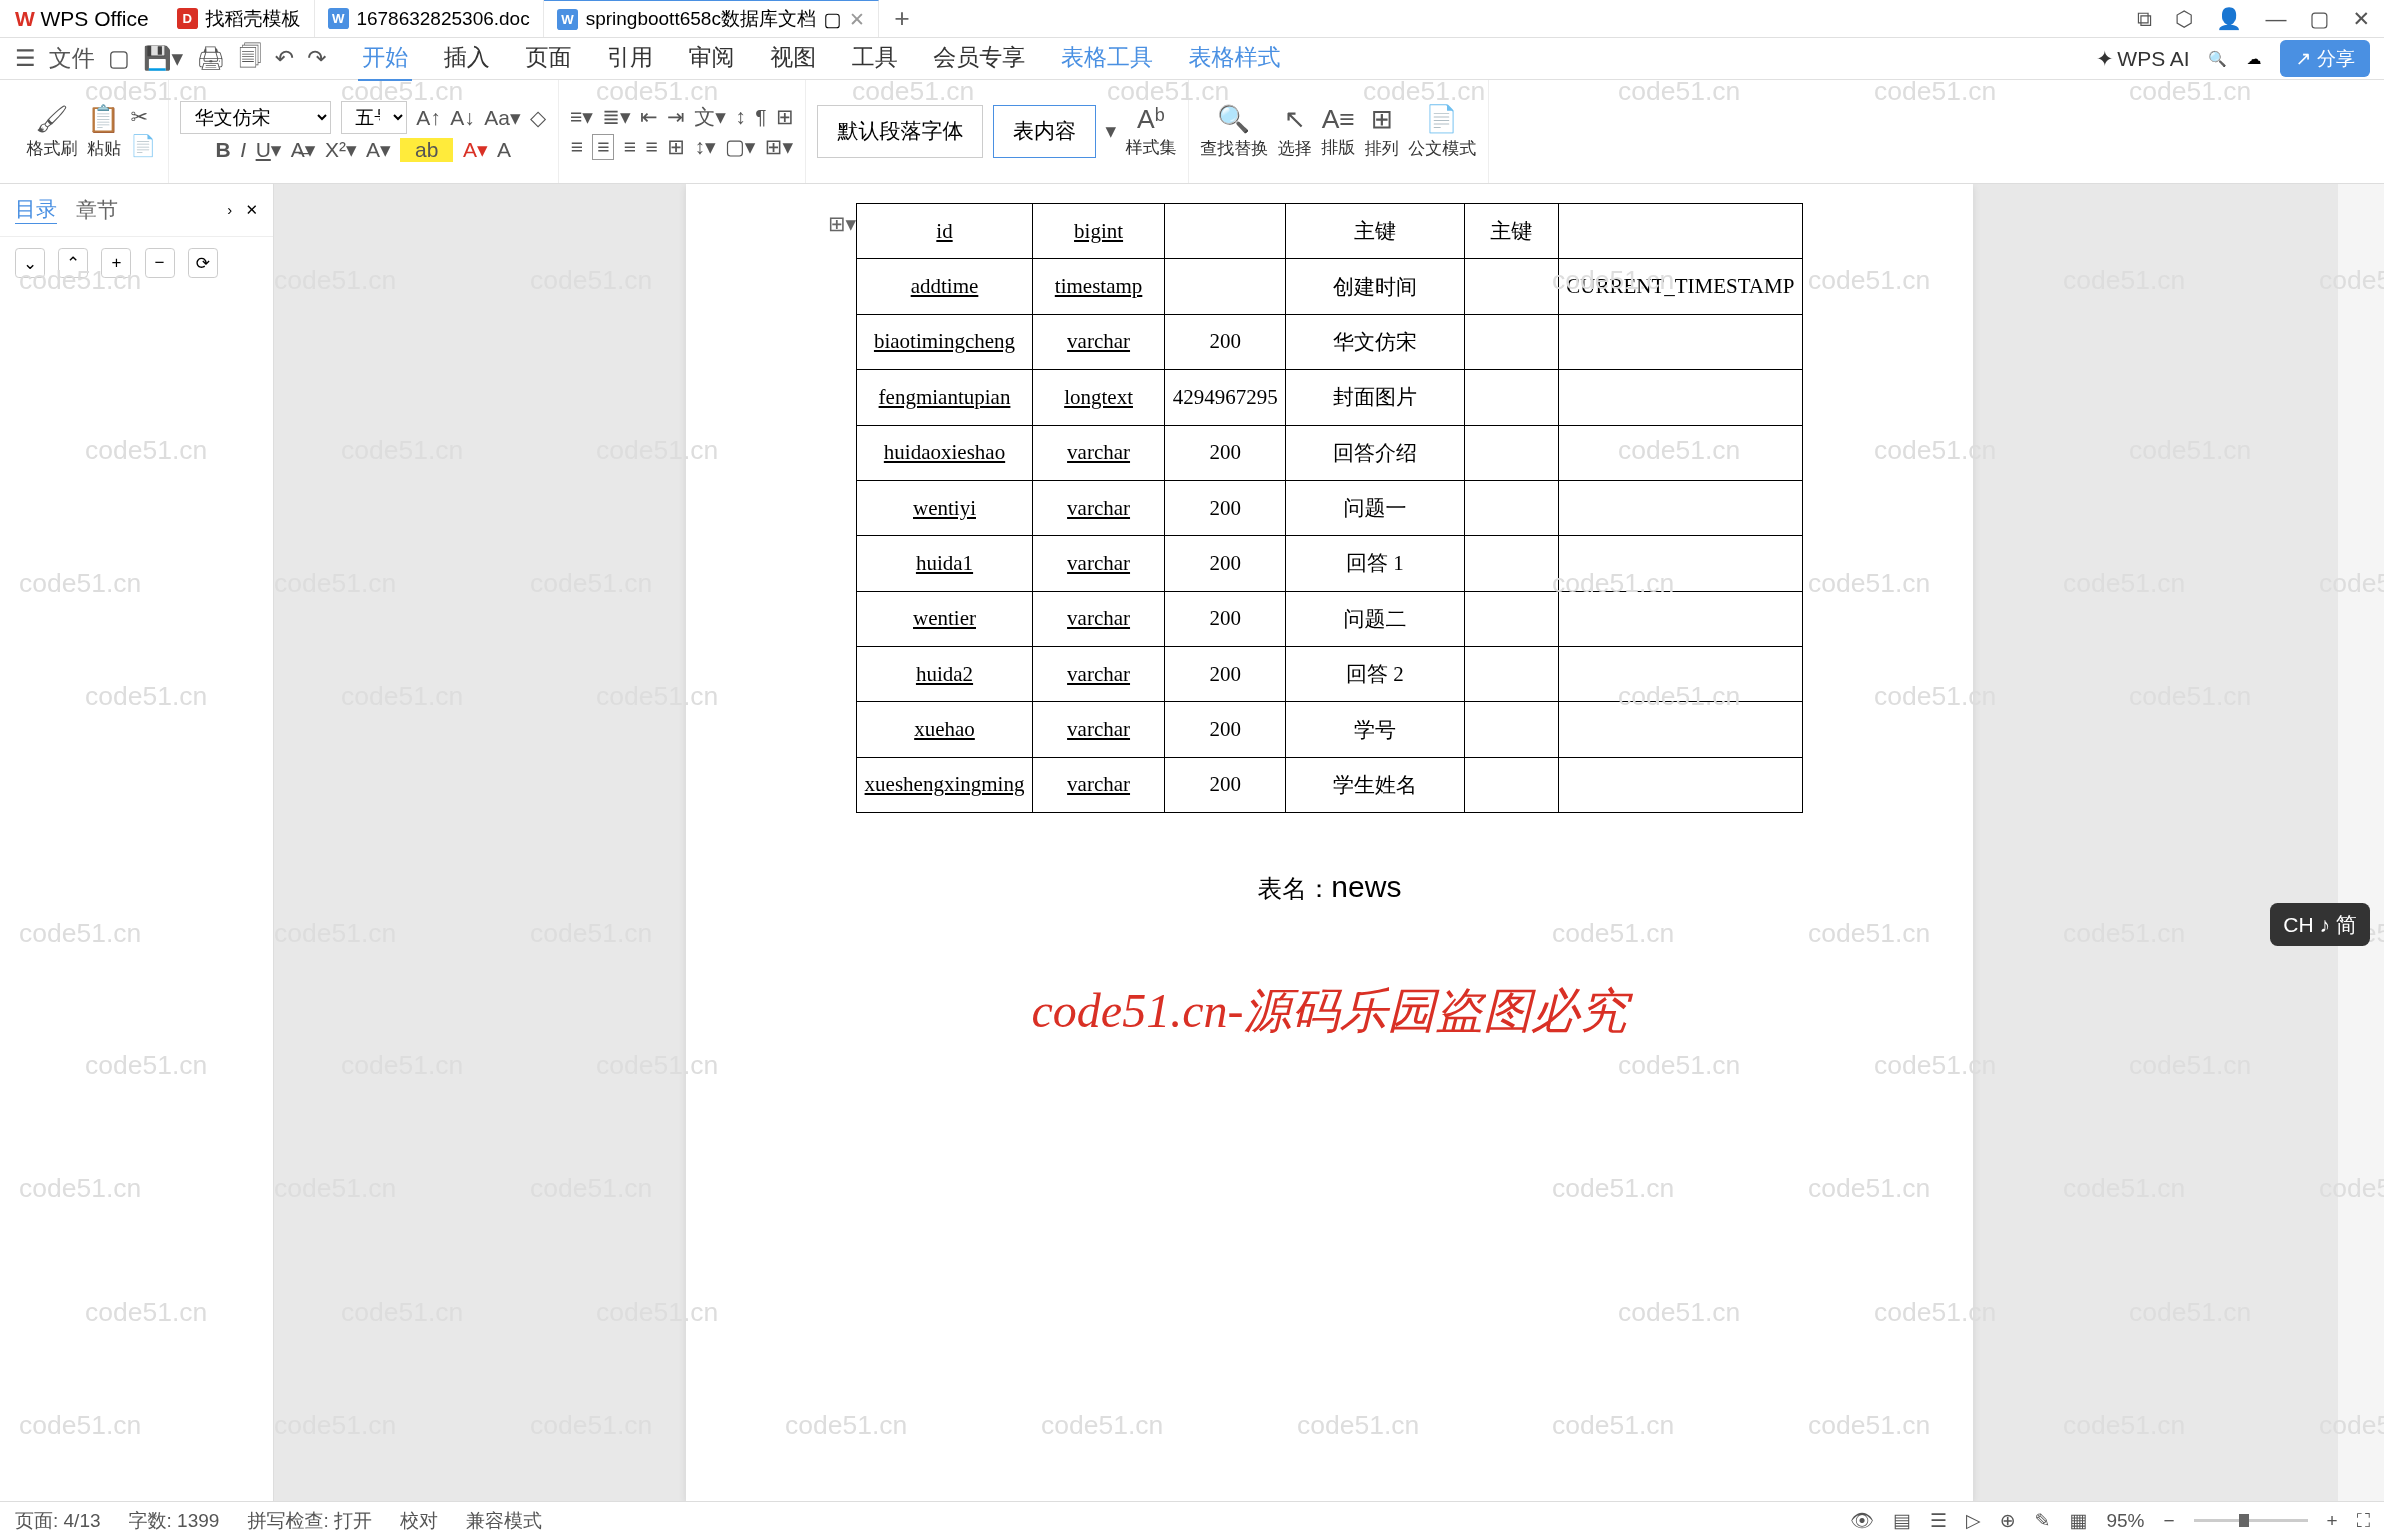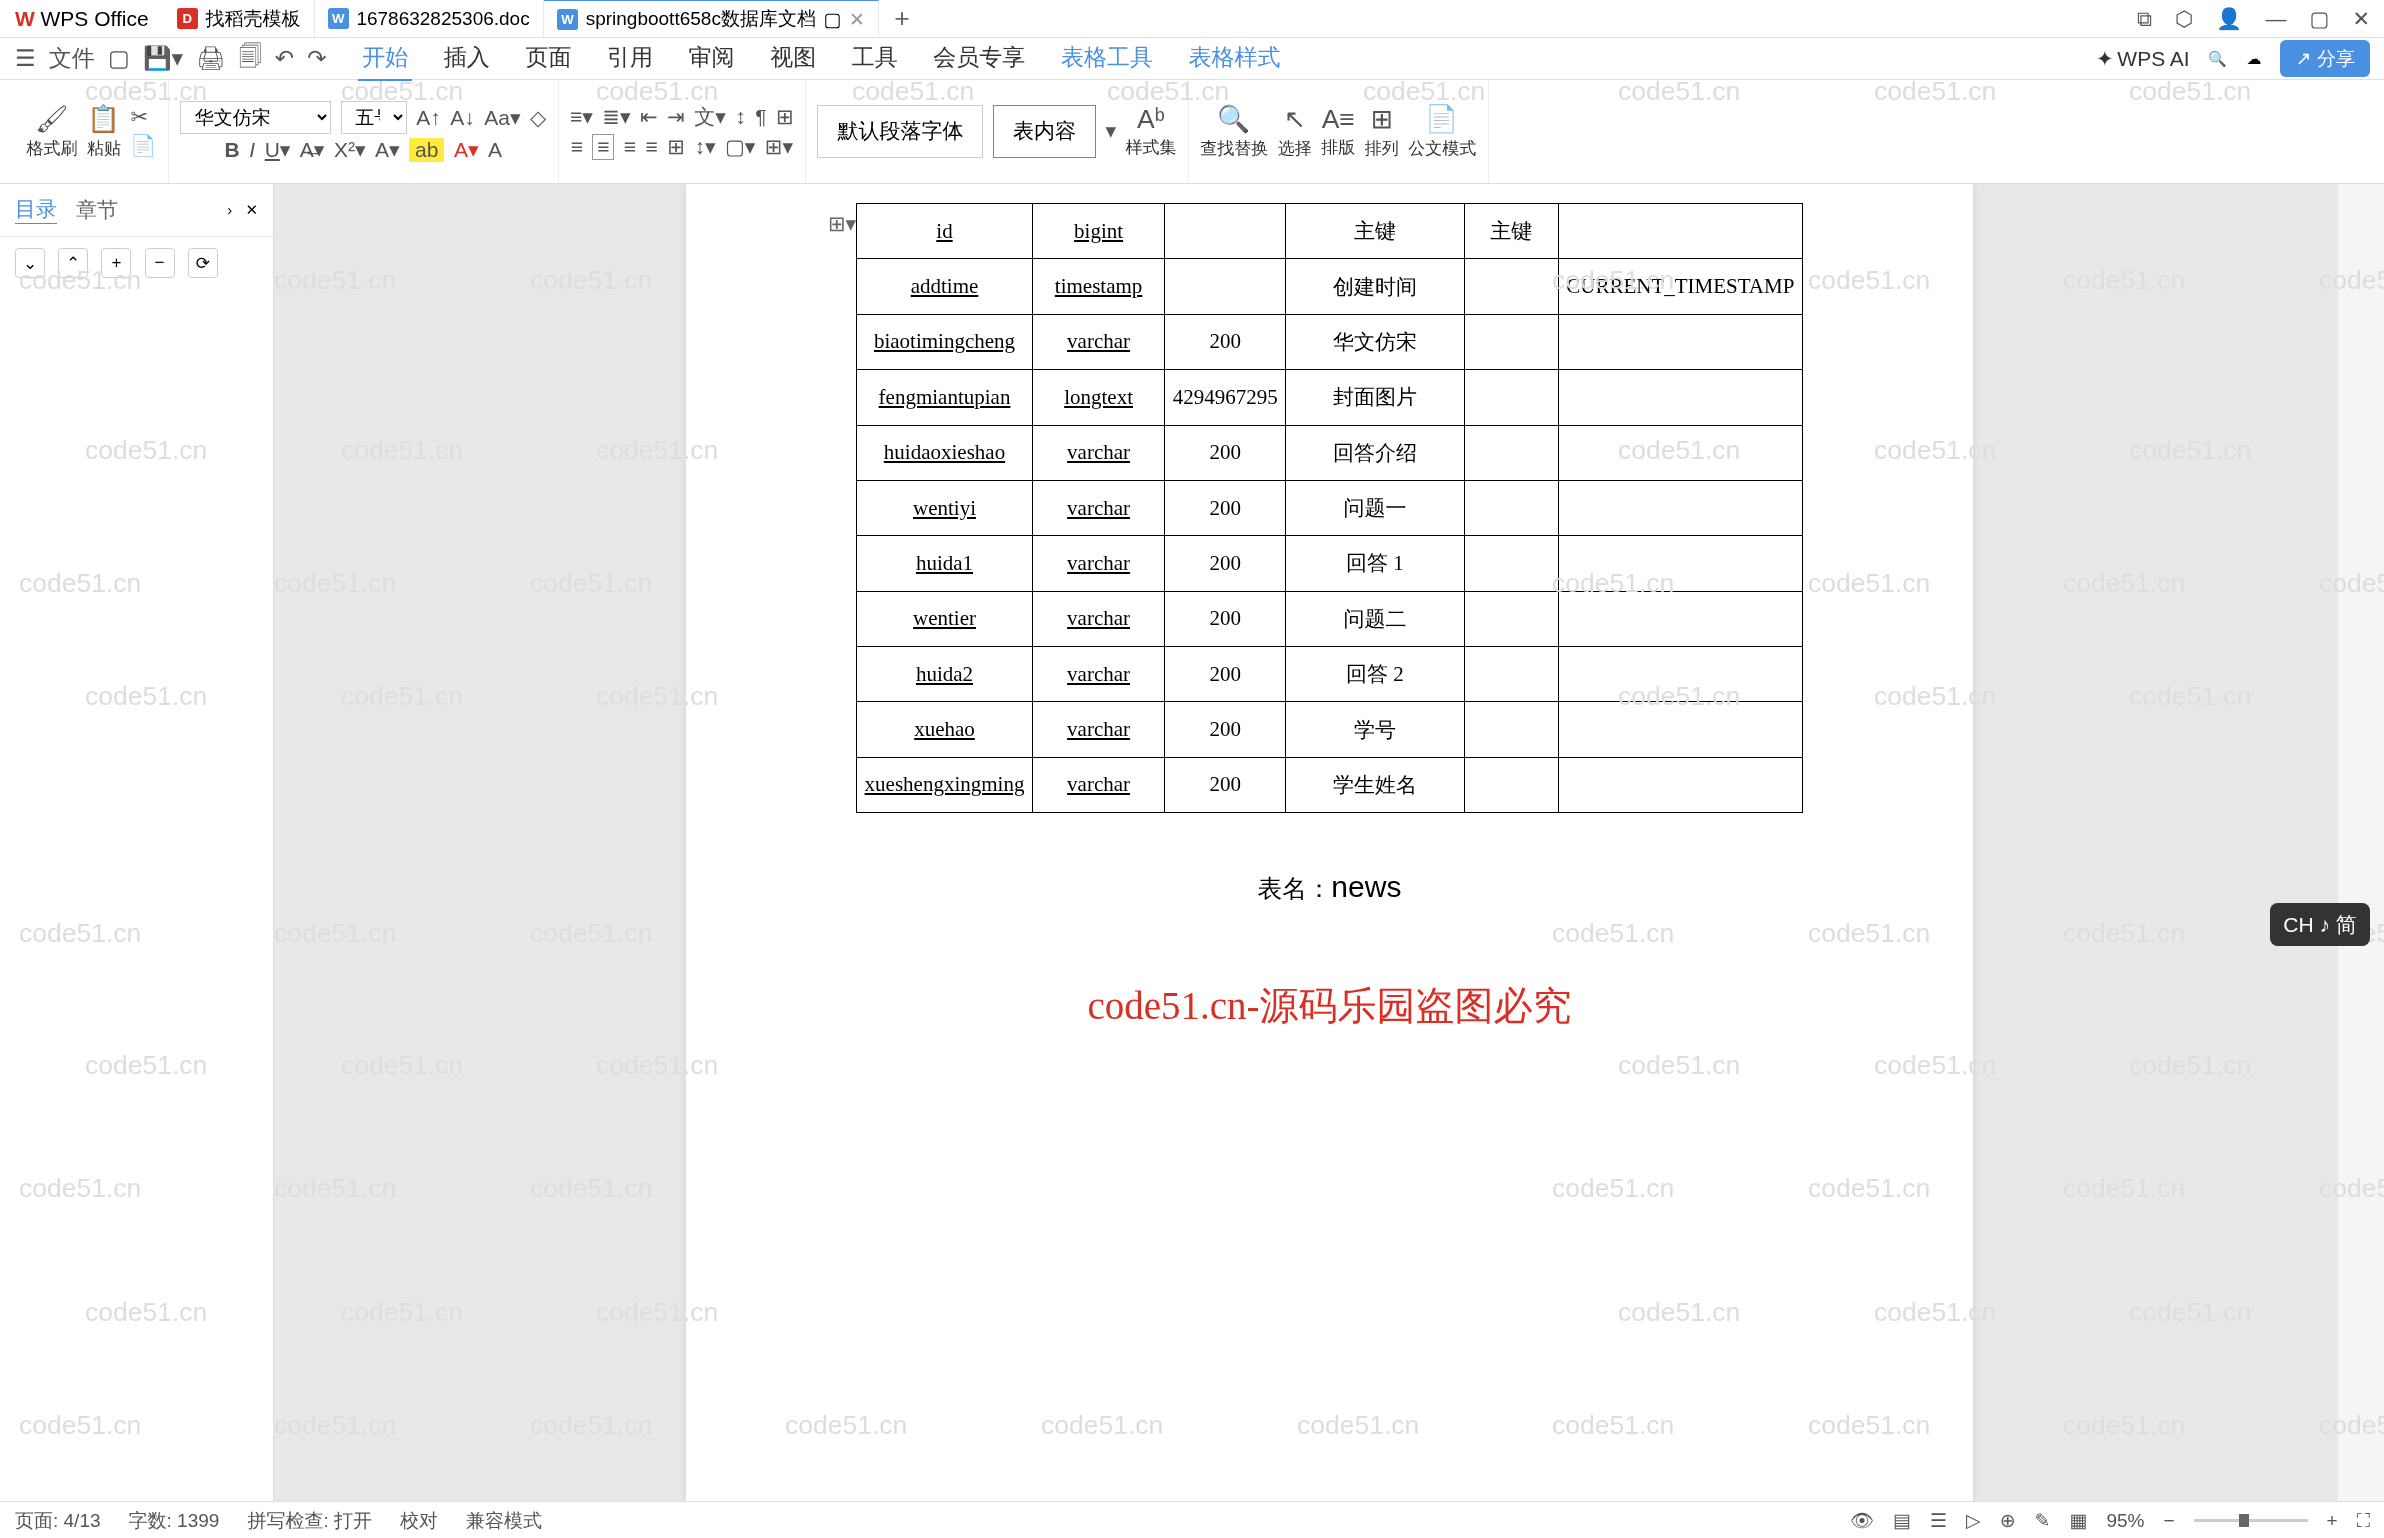--- a/index.html
+++ b/index.html
@@ -1,21 +1,21 @@
 <!DOCTYPE html>
 <html style="font-size:15px"><head>
 <meta charset="utf-8">
 <style>
 * { margin: 0; padding: 0; box-sizing: border-box; font-family: "Microsoft YaHei", sans-serif; }
 body { width: 2385px; height: 1539px; background: #f5f5f5; overflow: hidden; position: relative; }
 
 
 .watermark { position: absolute; top: 0; left: 0; width: 100%; height: 100%; pointer-events: none; z-index: 1; }
 .watermark span { position: absolute; color: #ddd; font-size: 26.5px; font-family: Arial; }
-.watermark-center { position: absolute; top: 795px; left: 50%; transform: translateX(-50%); color: #d93025; font-size: 39px; font-weight: 500; z-index: 5; pointer-events: none; font-family: "SimSun"; }
+.watermark-center { position: absolute; top: 795px; left: 50%; transform: translateX(-50%); color: #d93025; font-size: 48px; font-weight: 500; z-index: 5; pointer-events: none; font-family: "SimSun"; font-style: italic; }
 
 
 .title-bar { height: 38px; background: #fff; display: flex; align-items: center; border-bottom: 0.9px solid #e0e0e0; }
 .app-logo { display: flex; align-items: center; padding: 0 15px; gap: 5.7px; font-size: 21px; font-weight: 500; }
 .app-logo .w { color: #d93025; font-weight: bold; }
 .tabs { display: flex; height: 100%; }
 .tab { display: flex; align-items: center; padding: 0 13.2px; gap: 7.6px; border-right: 0.9px solid #e8e8e8; font-size: 19px; cursor: pointer; }
 .tab.active { background: #fff; border-top: 1.9px solid #4a90e2; }
 .tab-icon { width: 21px; height: 21px; border-radius: 2.8px; display: flex; align-items: center; justify-content: center; font-size: 13.2px; color: #fff; font-weight: bold; }
 .tab-icon.red { background: #d93025; }
@@ -260,21 +260,21 @@
       <span class="ribbon-small">Aa▾</span>
       <span class="ribbon-small">◇</span>
     </div>
     <div class="ribbon-row">
       <span class="ribbon-small"><b>B</b></span>
       <span class="ribbon-small"><i>I</i></span>
       <span class="ribbon-small"><u>U</u>▾</span>
       <span class="ribbon-small">A̶▾</span>
       <span class="ribbon-small">X²▾</span>
       <span class="ribbon-small">A▾</span>
-      <span class="ribbon-small" style="background:#ffeb3b;padding:0 6px">ab</span>
+      <span class="ribbon-small" style="background:#ffeb3b;padding:0 15px">ab</span>
       <span class="ribbon-small" style="color:#d93025">A▾</span>
       <span class="ribbon-small">A</span>
     </div>
   </div>
   <div class="ribbon-group">
     <div class="ribbon-row">
       <span class="ribbon-small">≡▾</span>
       <span class="ribbon-small">≣▾</span>
       <span class="ribbon-small">⇤</span>
       <span class="ribbon-small">⇥</span>

